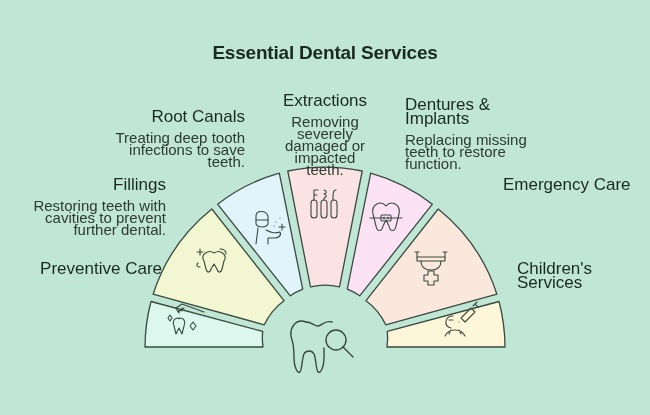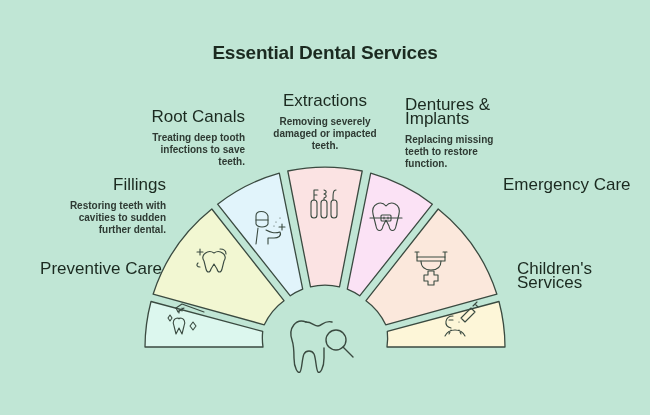--- a/index.html
+++ b/index.html
@@ -2,21 +2,21 @@
 <html><head>
 <meta charset="utf-8">
 <style>
   html, body { margin:0; padding:0; }
   body { width:650px; height:415px; background:#c0e6d5; position:relative; overflow:hidden;
          font-family:"Liberation Sans", sans-serif; color:#1e2a22; }
   .title { position:absolute; left:0; width:562px; top:42px; text-align:center;
            font-size:19px; font-weight:bold; letter-spacing:-0.2px; color:#1b2a20;padding-left:44px; }
   .lbl { position:absolute; }
   .lbl h3 { margin:0; font-size:17px; font-weight:normal; color:#1b2a20; line-height:14px; }
-  .lbl p { margin:8px 0 0 0; font-size:10px; line-height:12px; color:#2e3a33;font-weight:bold; }
+  .lbl p { margin:8px 0 0 0; font-size:15px; line-height:12px; color:#2e3a33; }
   .right { text-align:right; }
   .center { text-align:center; }
   svg { position:absolute; left:0; top:0; }
 </style>
 </head>
 <body>
 
 <div class="title">Essential Dental Services</div>
 
 <svg width="650" height="415" viewBox="0 0 650 415">
@@ -94,21 +94,21 @@
 </svg>
 
 <div class="lbl right" style="right:488px; top:262px; width:150px;">
   <h3>Preventive Care</h3>
 </div>
 
 <div class="lbl right" style="right:484px; top:178px; width:150px;">
   <h3>Fillings</h3>
   <p>
     <span>Restoring teeth with</span><br>
-    <span>cavities to sudden</span><br>
+    <span>cavities to prevent</span><br>
     <span>further dental.</span>
   </p>
 </div>
 
 <div class="lbl right" style="right:405px; top:110px; width:150px;">
   <h3>Root Canals</h3>
   <p>
     <span>Treating deep tooth</span><br>
     <span>infections to save</span><br>
     <span>teeth.</span>

